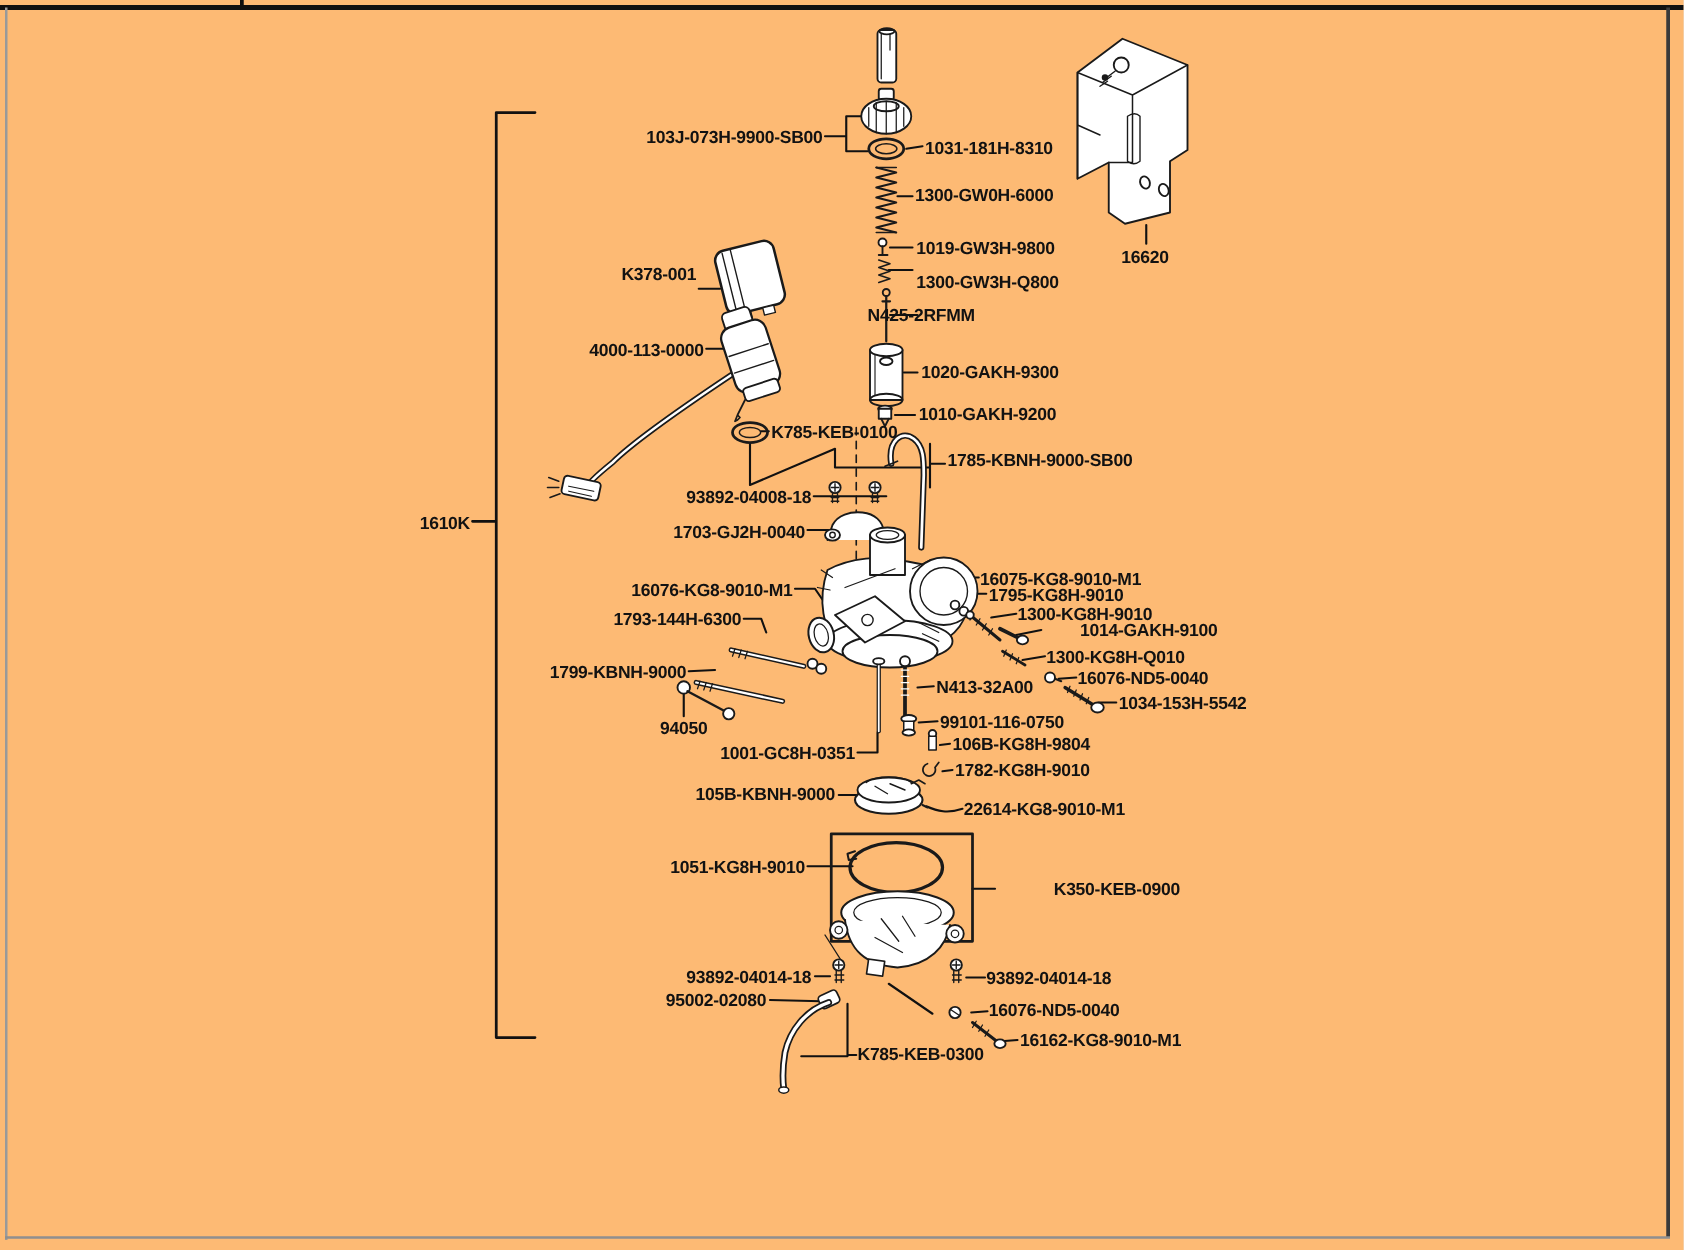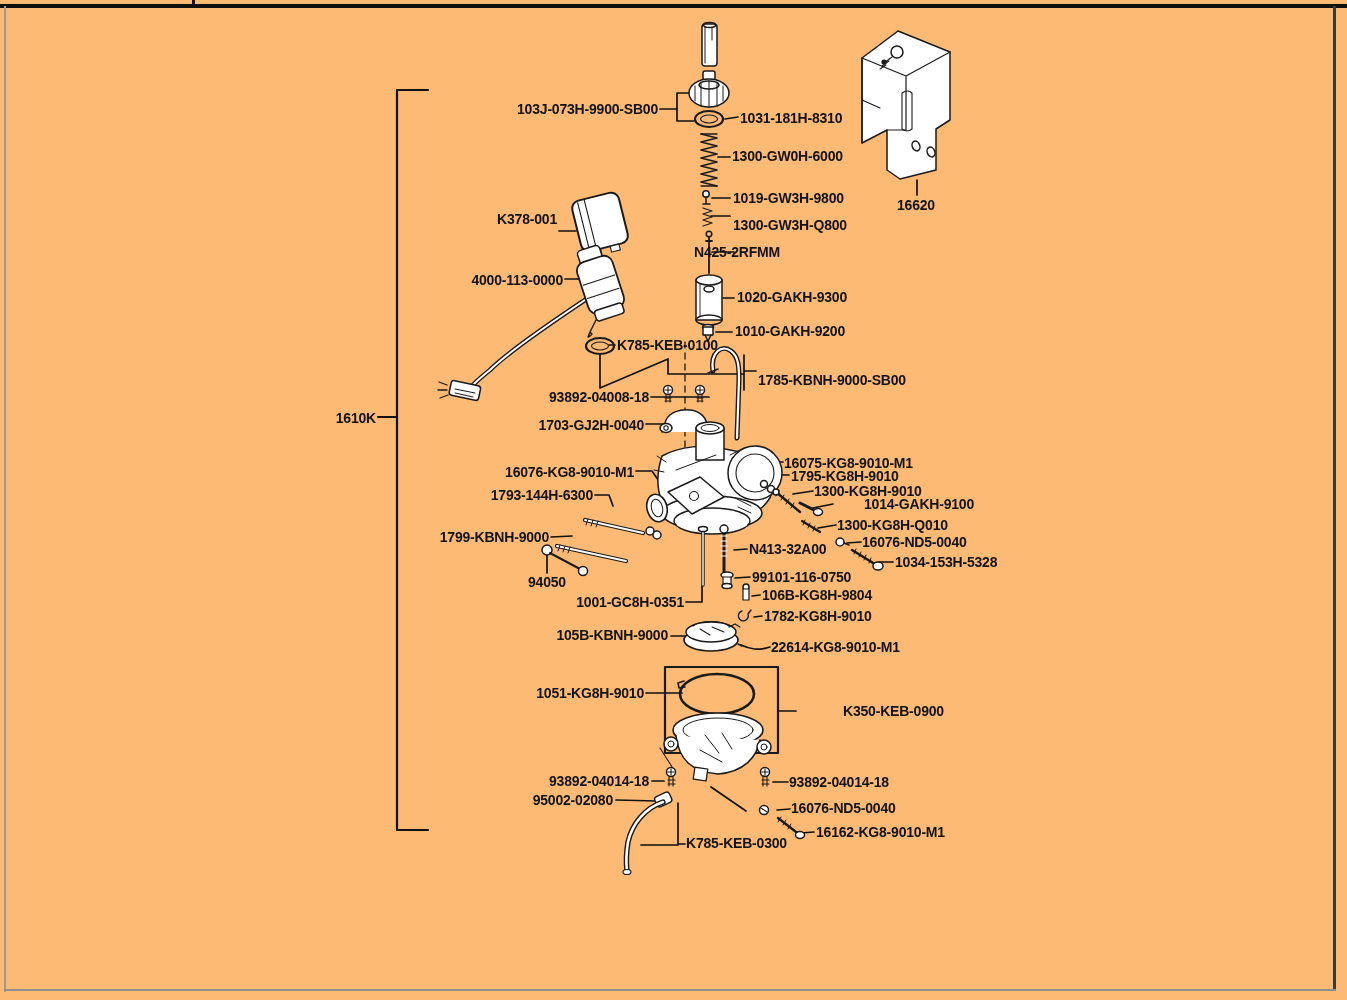--- a/index.html
+++ b/index.html
@@ -297,38 +297,38 @@
 
   <div class="lbl" style="right:689px;top:102px;">103J-073H-9900-SB00</div>
   <div class="lbl" style="left:740px;top:111px;">1031-181H-8310</div>
   <div class="lbl" style="left:732px;top:149px;">1300-GW0H-6000</div>
   <div class="lbl" style="left:733px;top:191px;">1019-GW3H-9800</div>
   <div class="lbl" style="left:733px;top:208px;margin-top:10px;">1300-GW3H-Q800</div>
   <div class="lbl" style="left:694px;top:245px;">N425-2RFMM</div>
   <div class="lbl" style="left:737px;top:290px;">1020-GAKH-9300</div>
   <div class="lbl" style="left:735px;top:324px;">1010-GAKH-9200</div>
   <div class="lbl" style="left:617px;top:338px;">K785-KEB-0100</div>
-  <div class="lbl" style="left:758px;top:373px;">1785-KBNH-9000-SB00</div>
+  <div class="lbl" style="left:758px;top:361px;">1785-KBNH-9000-SB00</div>
   <div class="lbl" style="right:698px;top:390px;">93892-04008-18</div>
   <div class="lbl" style="right:703px;top:418px;">1703-GJ2H-0040</div>
   <div class="lbl" style="right:790px;top:212px;">K378-001</div>
   <div class="lbl" style="right:784px;top:273px;">4000-113-0000</div>
   <div class="lbl" style="left:897px;top:198px;">16620</div>
   <div class="lbl" style="right:971px;top:411px;">1610K</div>
   <div class="lbl" style="right:713px;top:465px;">16076-KG8-9010-M1</div>
   <div class="lbl" style="right:754px;top:488px;">1793-144H-6300</div>
   <div class="lbl" style="right:798px;top:530px;">1799-KBNH-9000</div>
   <div class="lbl" style="left:528px;top:575px;">94050</div>
   <div class="lbl" style="left:784px;top:456px;">16075-KG8-9010-M1</div>
   <div class="lbl" style="left:791px;top:469px;">1795-KG8H-9010</div>
   <div class="lbl" style="left:814px;top:484px;">1300-KG8H-9010</div>
   <div class="lbl" style="left:864px;top:497px;">1014-GAKH-9100</div>
   <div class="lbl" style="left:837px;top:518px;">1300-KG8H-Q010</div>
   <div class="lbl" style="left:862px;top:535px;">16076-ND5-0040</div>
-  <div class="lbl" style="left:895px;top:555px;">1034-153H-5328</div>
+  <div class="lbl" style="left:895px;top:555px;">1034-153H-5542</div>
   <div class="lbl" style="left:749px;top:542px;">N413-32A00</div>
   <div class="lbl" style="left:752px;top:570px;">99101-116-0750</div>
   <div class="lbl" style="left:762px;top:588px;">106B-KG8H-9804</div>
   <div class="lbl" style="left:764px;top:609px;">1782-KG8H-9010</div>
   <div class="lbl" style="right:663px;top:595px;">1001-GC8H-0351</div>
   <div class="lbl" style="right:679px;top:628px;">105B-KBNH-9000</div>
   <div class="lbl" style="left:771px;top:640px;">22614-KG8-9010-M1</div>
   <div class="lbl" style="right:703px;top:686px;">1051-KG8H-9010</div>
   <div class="lbl" style="left:797px;top:704px;padding-left:46px;">K350-KEB-0900</div>
   <div class="lbl" style="right:698px;top:774px;">93892-04014-18</div>

